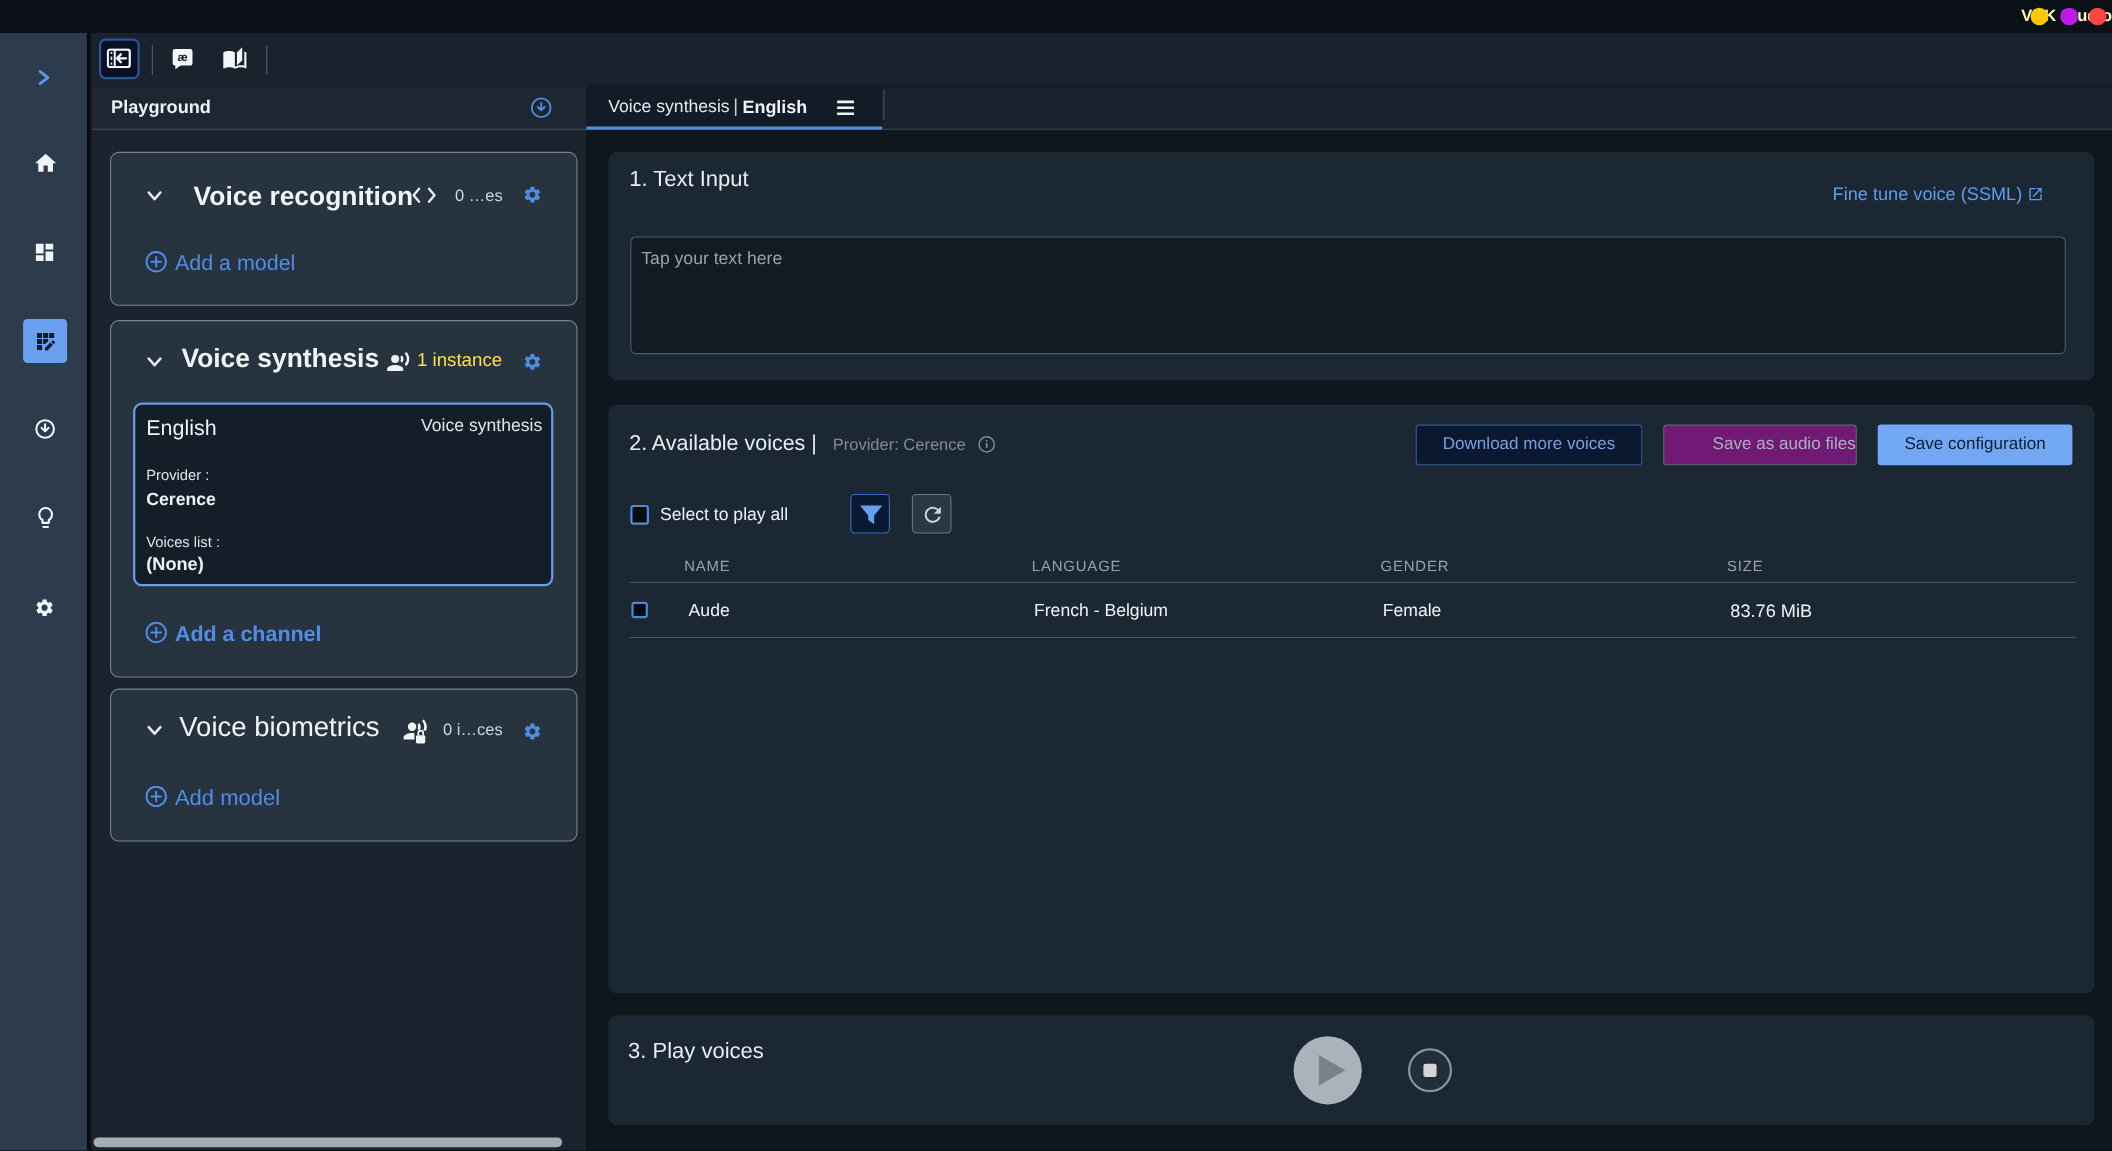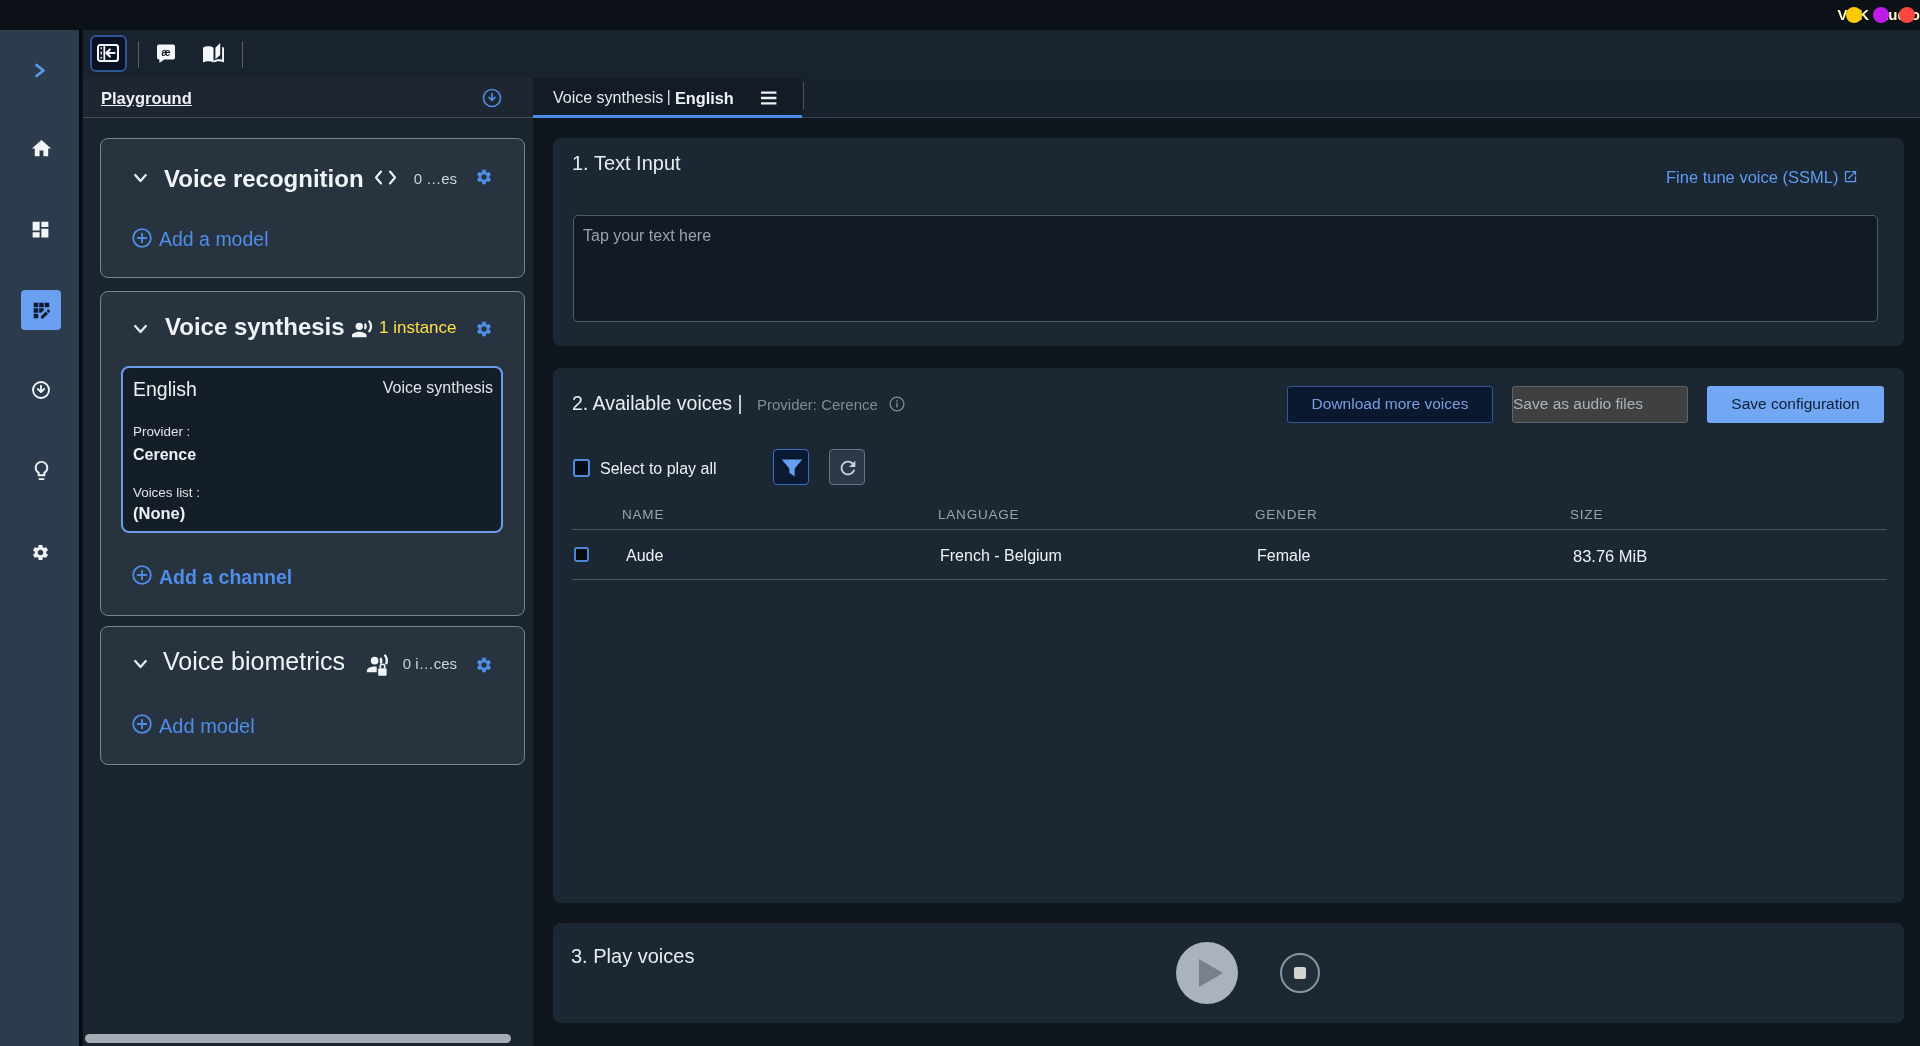--- a/index.html
+++ b/index.html
@@ -82,35 +82,35 @@
 <svg width="23" height="21" viewBox="0 0 24 22">
         <path d="M19 0l-5 5v12l5-4.5V0z" fill="#f4f7f9"></path>
         <path d="M1 5v14.65c0 .25.25.5.5.5.1 0 .15-.05.25-.05 1.35-.65 3.3-1.1 4.75-1.1 1.95 0 4.05.4 5.5 1.5V5c-1.45-1.1-3.55-1.5-5.5-1.5S2.45 3.9 1 5z" fill="#f4f7f9"></path>
         <path d="M23 18.5V5c-.6-.45-1.25-.75-2-1v13.5c-1.1-.35-2.3-.5-3.5-.5-1.7 0-4.15.65-5.5 1.5v2c1.35-.85 3.8-1.5 5.5-1.5 1.65 0 3.35.3 4.75 1.05.1.05.15.05.25.05.25 0 .5-.25.5-.5z" fill="#f4f7f9"></path>
       </svg>
 </div>
 <div class="a" style="left:242px;top:41px;width:1px;height:27px;background:#565f69;"></div>
 
 <div class="a" style="left:83px;top:78px;width:450px;height:968px;background:#19242e;"></div>
 <div class="a" style="left:83px;top:78px;width:450px;height:40px;background:#1d2631;border-bottom:1.5px solid #424d58;"></div>
-<div class="a" style="left:101px;top:88.5px;font-size:16.5px;font-weight:bold;color:#eef1f4;text-decoration:underline;">Playground</div>
+<div class="a" style="left:101px;top:88.5px;font-size:16.5px;font-weight:bold;color:#eef1f4;">Playground</div>
 <div class="a" style="left:481px;top:87px;">
 <svg width="22" height="22" viewBox="0 0 24 24">
         <circle cx="12" cy="12" r="9.3" fill="none" stroke="#4d8de2" stroke-width="1.8"></circle>
         <path d="M12 7.2v7.2M8.6 11.2l3.4 3.4 3.4-3.4" fill="none" stroke="#4d8de2" stroke-width="1.8" stroke-linecap="round" stroke-linejoin="round"></path>
       </svg>
 </div>
 
 <div class="card" style="top:138px;height:140px;"></div>
 <div class="a" style="left:133px;top:171px;">
 <svg width="15" height="14" viewBox="0 0 15 14">
         <path d="M2.2 4 L7.5 10 L12.8 4" fill="none" stroke="#e8ecf0" stroke-width="2.3" stroke-linecap="round" stroke-linejoin="round"></path>
       </svg>
 </div>
-<div class="a" style="left:164px;top:165px;font-size:24px;font-weight:bold;color:#f0f4f7;">Voice recognition</div>
+<div class="a" style="left:176px;top:165px;font-size:24px;font-weight:bold;color:#f0f4f7;">Voice recognition</div>
 <div class="a" style="left:374px;top:169px;">
 <svg width="23" height="17" viewBox="0 0 23 17">
         <path d="M7 2.5 L2 8.5 L7 14.5 M16 2.5 L21 8.5 L16 14.5" fill="none" stroke="#eef2f5" stroke-width="2.1" stroke-linecap="round" stroke-linejoin="round"></path>
       </svg>
 </div>
 <div class="a" style="right:1463px;top:170px;font-size:15px;color:#ccd6e0;">0 …es</div>
 <div class="a" style="left:475px;top:168px;">
 <svg width="18" height="18" viewBox="0 0 24 24">
         <path d="M19.14 12.94c.04-.3.06-.61.06-.94 0-.32-.02-.64-.07-.94l2.03-1.58c.18-.14.23-.41.12-.61l-1.92-3.32c-.12-.22-.37-.29-.59-.22l-2.39.96c-.5-.38-1.03-.7-1.62-.94l-.36-2.54c-.04-.24-.24-.41-.48-.41h-3.84c-.24 0-.43.17-.47.41l-.36 2.54c-.59.24-1.13.57-1.62.94l-2.39-.96c-.22-.08-.47 0-.59.22L2.74 8.87c-.12.21-.08.47.12.61l2.03 1.58c-.05.3-.09.63-.09.94s.02.64.07.94l-2.03 1.58c-.18.14-.23.41-.12.61l1.92 3.32c.12.22.37.29.59.22l2.39-.96c.5.38 1.03.7 1.62.94l.36 2.54c.05.24.24.41.48.41h3.84c.24 0 .44-.17.47-.41l.36-2.54c.59-.24 1.13-.56 1.62-.94l2.39.96c.22.08.47 0 .59-.22l1.92-3.32c.12-.22.07-.47-.12-.61l-2.01-1.58zM12 15.6c-1.98 0-3.6-1.62-3.6-3.6s1.62-3.6 3.6-3.6 3.6 1.62 3.6 3.6-1.62 3.6-3.6 3.6z" fill="#4d8de2"></path>
       </svg>
@@ -224,21 +224,21 @@
 <div class="a" style="left:572px;top:392px;font-size:19.5px;color:#e9edf1;">2. Available voices |</div>
 <div class="a" style="left:757px;top:396px;font-size:15px;color:#828b95;">Provider: Cerence</div>
 <div class="a" style="left:888px;top:395px;">
 <svg width="18" height="18" viewBox="0 0 24 24">
         <circle cx="12" cy="12" r="9.2" fill="none" stroke="#828c96" stroke-width="1.8"></circle>
         <rect x="11" y="10.4" width="2" height="6" fill="#828c96"></rect>
         <rect x="11" y="6.8" width="2" height="2" fill="#828c96"></rect>
       </svg>
 </div>
 <div class="a" style="left:1287px;top:386px;width:206px;height:36.5px;background:#0a1830;border:1px solid #33589a;border-radius:3px;line-height:34.5px;text-align:center;font-size:15.5px;color:#7b9fe0;">Download more voices</div>
-<div class="a" style="left:1512px;top:386px;width:176px;height:36.5px;background:#404040;border:1px solid #5c666f;border-radius:3px;line-height:34.5px;text-align:left;font-size:15.5px;color:#aab3bc;">Save as audio files</div>
+<div class="a" style="left:1512px;top:386px;width:176px;height:36.5px;background:#701a75;border:1px solid #5c666f;border-radius:3px;line-height:34.5px;text-align:right;font-size:15.5px;color:#aab3bc;">Save as audio files</div>
 <div class="a" style="left:1707px;top:386px;width:177px;height:36.5px;background:#72a7f3;border-radius:3px;line-height:36.5px;text-align:center;font-size:15.5px;color:#0c1f33;">Save configuration</div>
 <div class="a" style="left:572.5px;top:459px;width:17.5px;height:17.5px;background:#070d15;border:2px solid #4f8ce0;border-radius:3px;"></div>
 <div class="a" style="left:600px;top:459.8px;font-size:16px;color:#eef1f4;">Select to play all</div>
 <div class="a" style="left:773px;top:449px;width:36px;height:36px;background:#0a1a33;border:1.5px solid #3a6cc0;border-radius:4px;"></div>
 <div class="a" style="left:780.5px;top:459px;">
 <svg width="22" height="18" viewBox="0 0 22 18">
         <path d="M0.8 0.5h20.4l-7.5 9.1v8l-5.4-3.9V9.6z" fill="#66a1f0"></path>
       </svg>
 </div>
 <div class="a" style="left:829px;top:449px;width:36px;height:36px;background:#2b3845;border:1px solid #6b757f;border-radius:4px;"></div>

